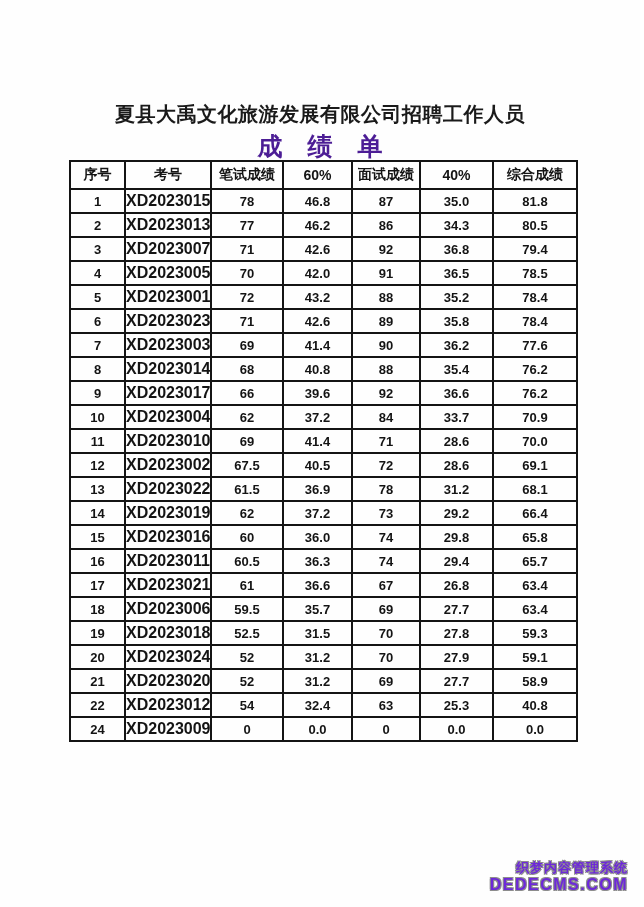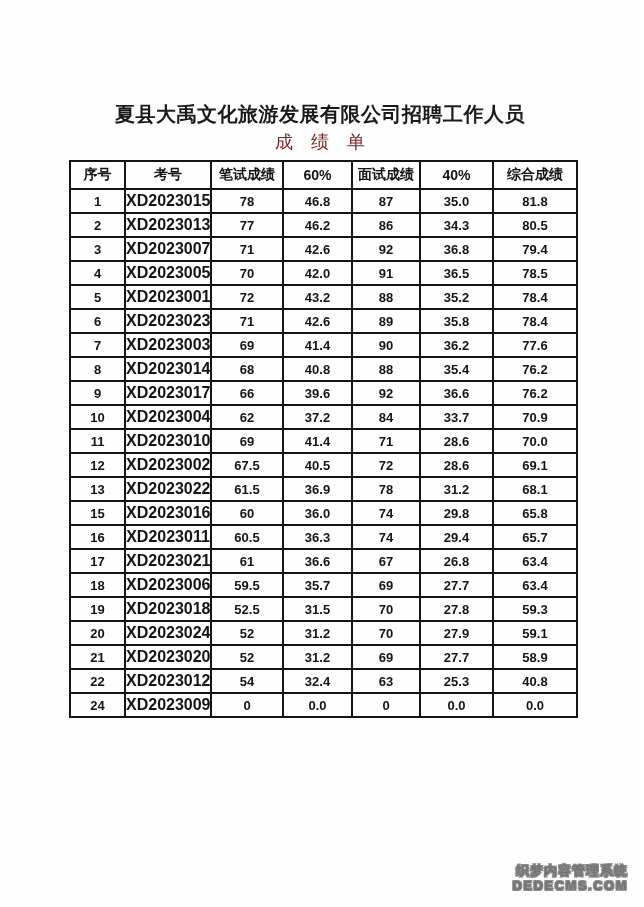--- a/index.html
+++ b/index.html
@@ -24,23 +24,23 @@
     font-weight: bold;
     color: #1a1a1a;
     letter-spacing: 0.5px;
   }
   .doc-subtitle {
     position: absolute;
     top: 130px;
     left: 0;
     width: 100%;
     text-align: center;
-    font-size: 18px;
-    font-weight: normal;
-    color: #7f1d1d;
+    font-size: 25px;
+    font-weight: bold;
+    color: #4c1d95;
   }
   table.score-table {
     position: absolute;
     top: 160px;
     left: 69px;
     width: 507px;
     border-collapse: collapse;
     table-layout: fixed;
     border: 2px solid #141414;
   }
@@ -67,30 +67,30 @@
   table.score-table td.exam-no {
     font-size: 16px;
     letter-spacing: 0px;
   }
   .watermark {
     position: absolute;
     right: 12px;
     bottom: 13px;
     text-align: right;
     font-weight: bold;
-    color: #737373;
+    color: #6d28d9;
     text-shadow:
       -1px -1px 0 #8d8d8d,
        1px -1px 0 #8d8d8d,
       -1px  1px 0 #8d8d8d,
        1px  1px 0 #8d8d8d;
     line-height: 1.15;
   }
   .watermark .wm-line1 { font-size: 13px; letter-spacing: 1px; }
-  .watermark .wm-line2 { font-size: 13px; letter-spacing: 1.5px; }
+  .watermark .wm-line2 { font-size: 16px; letter-spacing: 1.5px; }
 </style>
 </head>
 <body>
 
 <div class="page">
 
   <div class="doc-title">夏县大禹文化旅游发展有限公司招聘工作人员</div>
 
   <div class="doc-subtitle">成　绩　单</div>
 
@@ -227,20 +227,29 @@
         <tr>
           <td>13</td>
           <td class="exam-no">XD2023022</td>
           <td>61.5</td>
           <td>36.9</td>
           <td>78</td>
           <td>31.2</td>
           <td>68.1</td>
         </tr>
         <tr>
+          <td>14</td>
+          <td class="exam-no">XD2023019</td>
+          <td>62</td>
+          <td>37.2</td>
+          <td>73</td>
+          <td>29.2</td>
+          <td>66.4</td>
+        </tr>
+        <tr>
           <td>15</td>
           <td class="exam-no">XD2023016</td>
           <td>60</td>
           <td>36.0</td>
           <td>74</td>
           <td>29.8</td>
           <td>65.8</td>
         </tr>
         <tr>
           <td>16</td>

